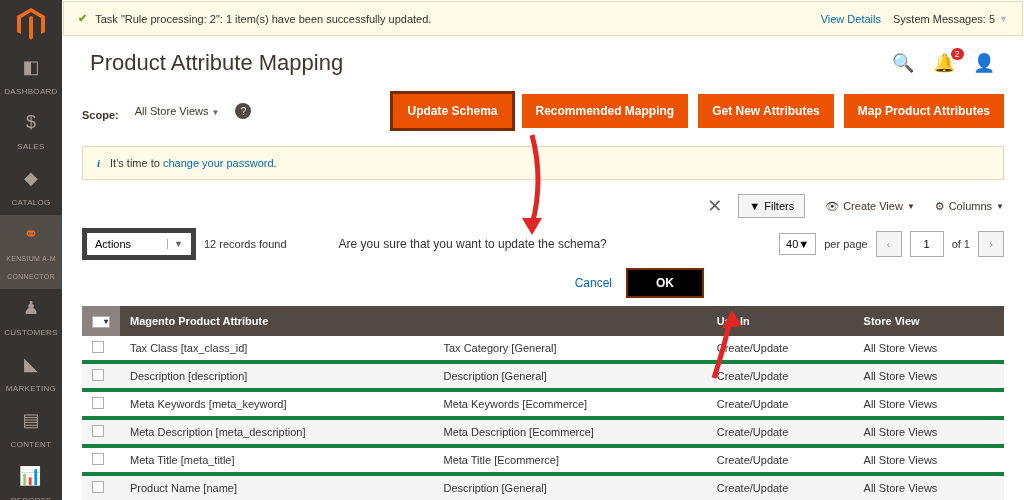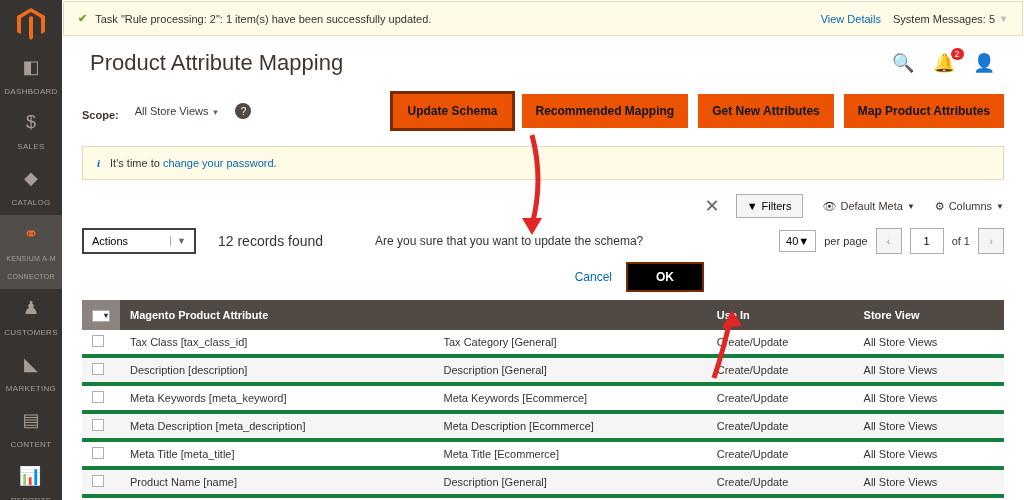--- a/index.html
+++ b/index.html
@@ -18,34 +18,34 @@
 .sysmsg .count { color: #333; }
 .sysmsg .caret { color: #bbb; margin-left: 4px; font-size: 9px; }
 .titlebar { display: flex; align-items: center; padding: 14px 28px 10px; }
 .page-title { font-size: 22px; font-weight: 400; color: #41362f; flex: 1; }
 .ticon { font-size: 18px; color: #41362f; margin-left: 18px; cursor: pointer; position: relative; }
 .badge { position: absolute; top: -4px; right: -8px; background: #e22626; color: #fff; font-size: 9px; border-radius: 8px; padding: 1px 4px; }
 .actionbar { display: flex; align-items: center; padding: 8px 20px 18px; gap: 10px; }
 .scope-label { font-size: 11px; font-weight: 600; color: #41362f; margin-top: 8px; }
 .scope-val { font-size: 11px; color: #41362f; margin-left: 6px; margin-right: 6px; }
 .helpq { width: 16px; height: 16px; border-radius: 50%; background: #514943; color: #fff; font-size: 10px; display: inline-flex; align-items: center; justify-content: center; }
-.btn-primary { background: #eb5202; color: #0f172a; border: none; padding: 10px 14px; font-size: 12px; font-weight: 600; cursor: pointer; }
+.btn-primary { background: #eb5202; color: #ffffff; border: none; padding: 10px 14px; font-size: 12px; font-weight: 600; cursor: pointer; }
 .btn-primary.highlighted { outline: 3px solid #7a2a00; }
 .actionbar .flex1 { flex: 1; }
 .info-banner { background: #fffbe6; border: 1px solid #e0dab9; margin: 0 20px 14px; padding: 10px 14px; font-size: 11px; color: #333; display: flex; align-items: center; }
 .info-banner .i { color: #006bb4; margin-right: 10px; font-weight: bold; font-style: italic; font-family: serif; }
 .info-banner a { color: #006bb4; text-decoration: none; }
 .controls { display: flex; align-items: center; padding: 0 20px 10px; }
 .close-x { font-size: 18px; color: #666; cursor: pointer; margin-left: auto; margin-right: 16px; }
 .filter-btn { border: 1px solid #adadad; background: #f5f5f5; padding: 5px 10px; font-size: 11px; display: inline-flex; align-items: center; gap: 4px; cursor: pointer; }
 .view-ctrl { font-size: 11px; color: #41362f; margin-left: 20px; display: inline-flex; align-items: center; gap: 4px; cursor: pointer; }
 .controls2 { display: flex; align-items: center; padding: 0 20px 8px; gap: 8px; }
-.select-box { border: 2px solid #404040; padding: 5px 8px; font-size: 11px; background: #fff; display: inline-flex; align-items: center; min-width: 114px; justify-content: space-between; }
+.select-box { border: 5px solid #404040; padding: 5px 8px; font-size: 11px; background: #fff; display: inline-flex; align-items: center; min-width: 114px; justify-content: space-between; }
 .select-box .caret2 { border: 1px solid #adadad; border-width: 0 0 0 1px; padding-left: 6px; margin-left: 6px; font-size: 9px; color: #666; }
-.found { font-size: 14px; color: #333; margin-left: 14px; }
+.found { font-size: 11px; color: #333; }
 .modal-prompt { margin-left: 44px; font-size: 12px; color: #333; flex: 1; }
 .pager { display: flex; align-items: center; gap: 8px; }
 .pager-box { border: 1px solid #adadad; padding: 4px 6px; font-size: 11px; display: inline-flex; align-items: center; }
 .pager-lbl { font-size: 11px; color: #333; }
 .pager-btn { border: 1px solid #adadad; background: #f5f5f5; width: 26px; height: 26px; display: inline-flex; align-items: center; justify-content: center; font-size: 11px; color: #999; }
 .pager-num { border: 1px solid #adadad; width: 34px; height: 26px; text-align: center; font-size: 11px; }
 .modal-actions { display: flex; align-items: center; padding: 0 20px 8px; }
 .modal-actions .fill { flex: 1; }
 .cancel-link { color: #006bb4; font-size: 12px; margin-right: 14px; cursor: pointer; }
 .ok-btn { background: #000; color: #fff; border: 2px solid #7a2a00; padding: 6px 28px; font-size: 12px; font-weight: 600; cursor: pointer; }
@@ -115,21 +115,21 @@
   </div>
 
   <div class="controls">
     <span class="close-x">✕</span>
     <span class="filter-btn">
         <span>▼</span>
         <span>Filters</span>
       </span>
     <span class="view-ctrl">
         <span>👁</span>
-        <span>Default Meta</span> 
+        <span>Create View</span> 
         <span style="font-size:8px">▼</span>
       </span>
     <span class="view-ctrl">
         <span>⚙</span>
         <span>Columns</span> 
         <span style="font-size:8px">▼</span>
       </span>
   </div>
 
   <div class="controls2">

